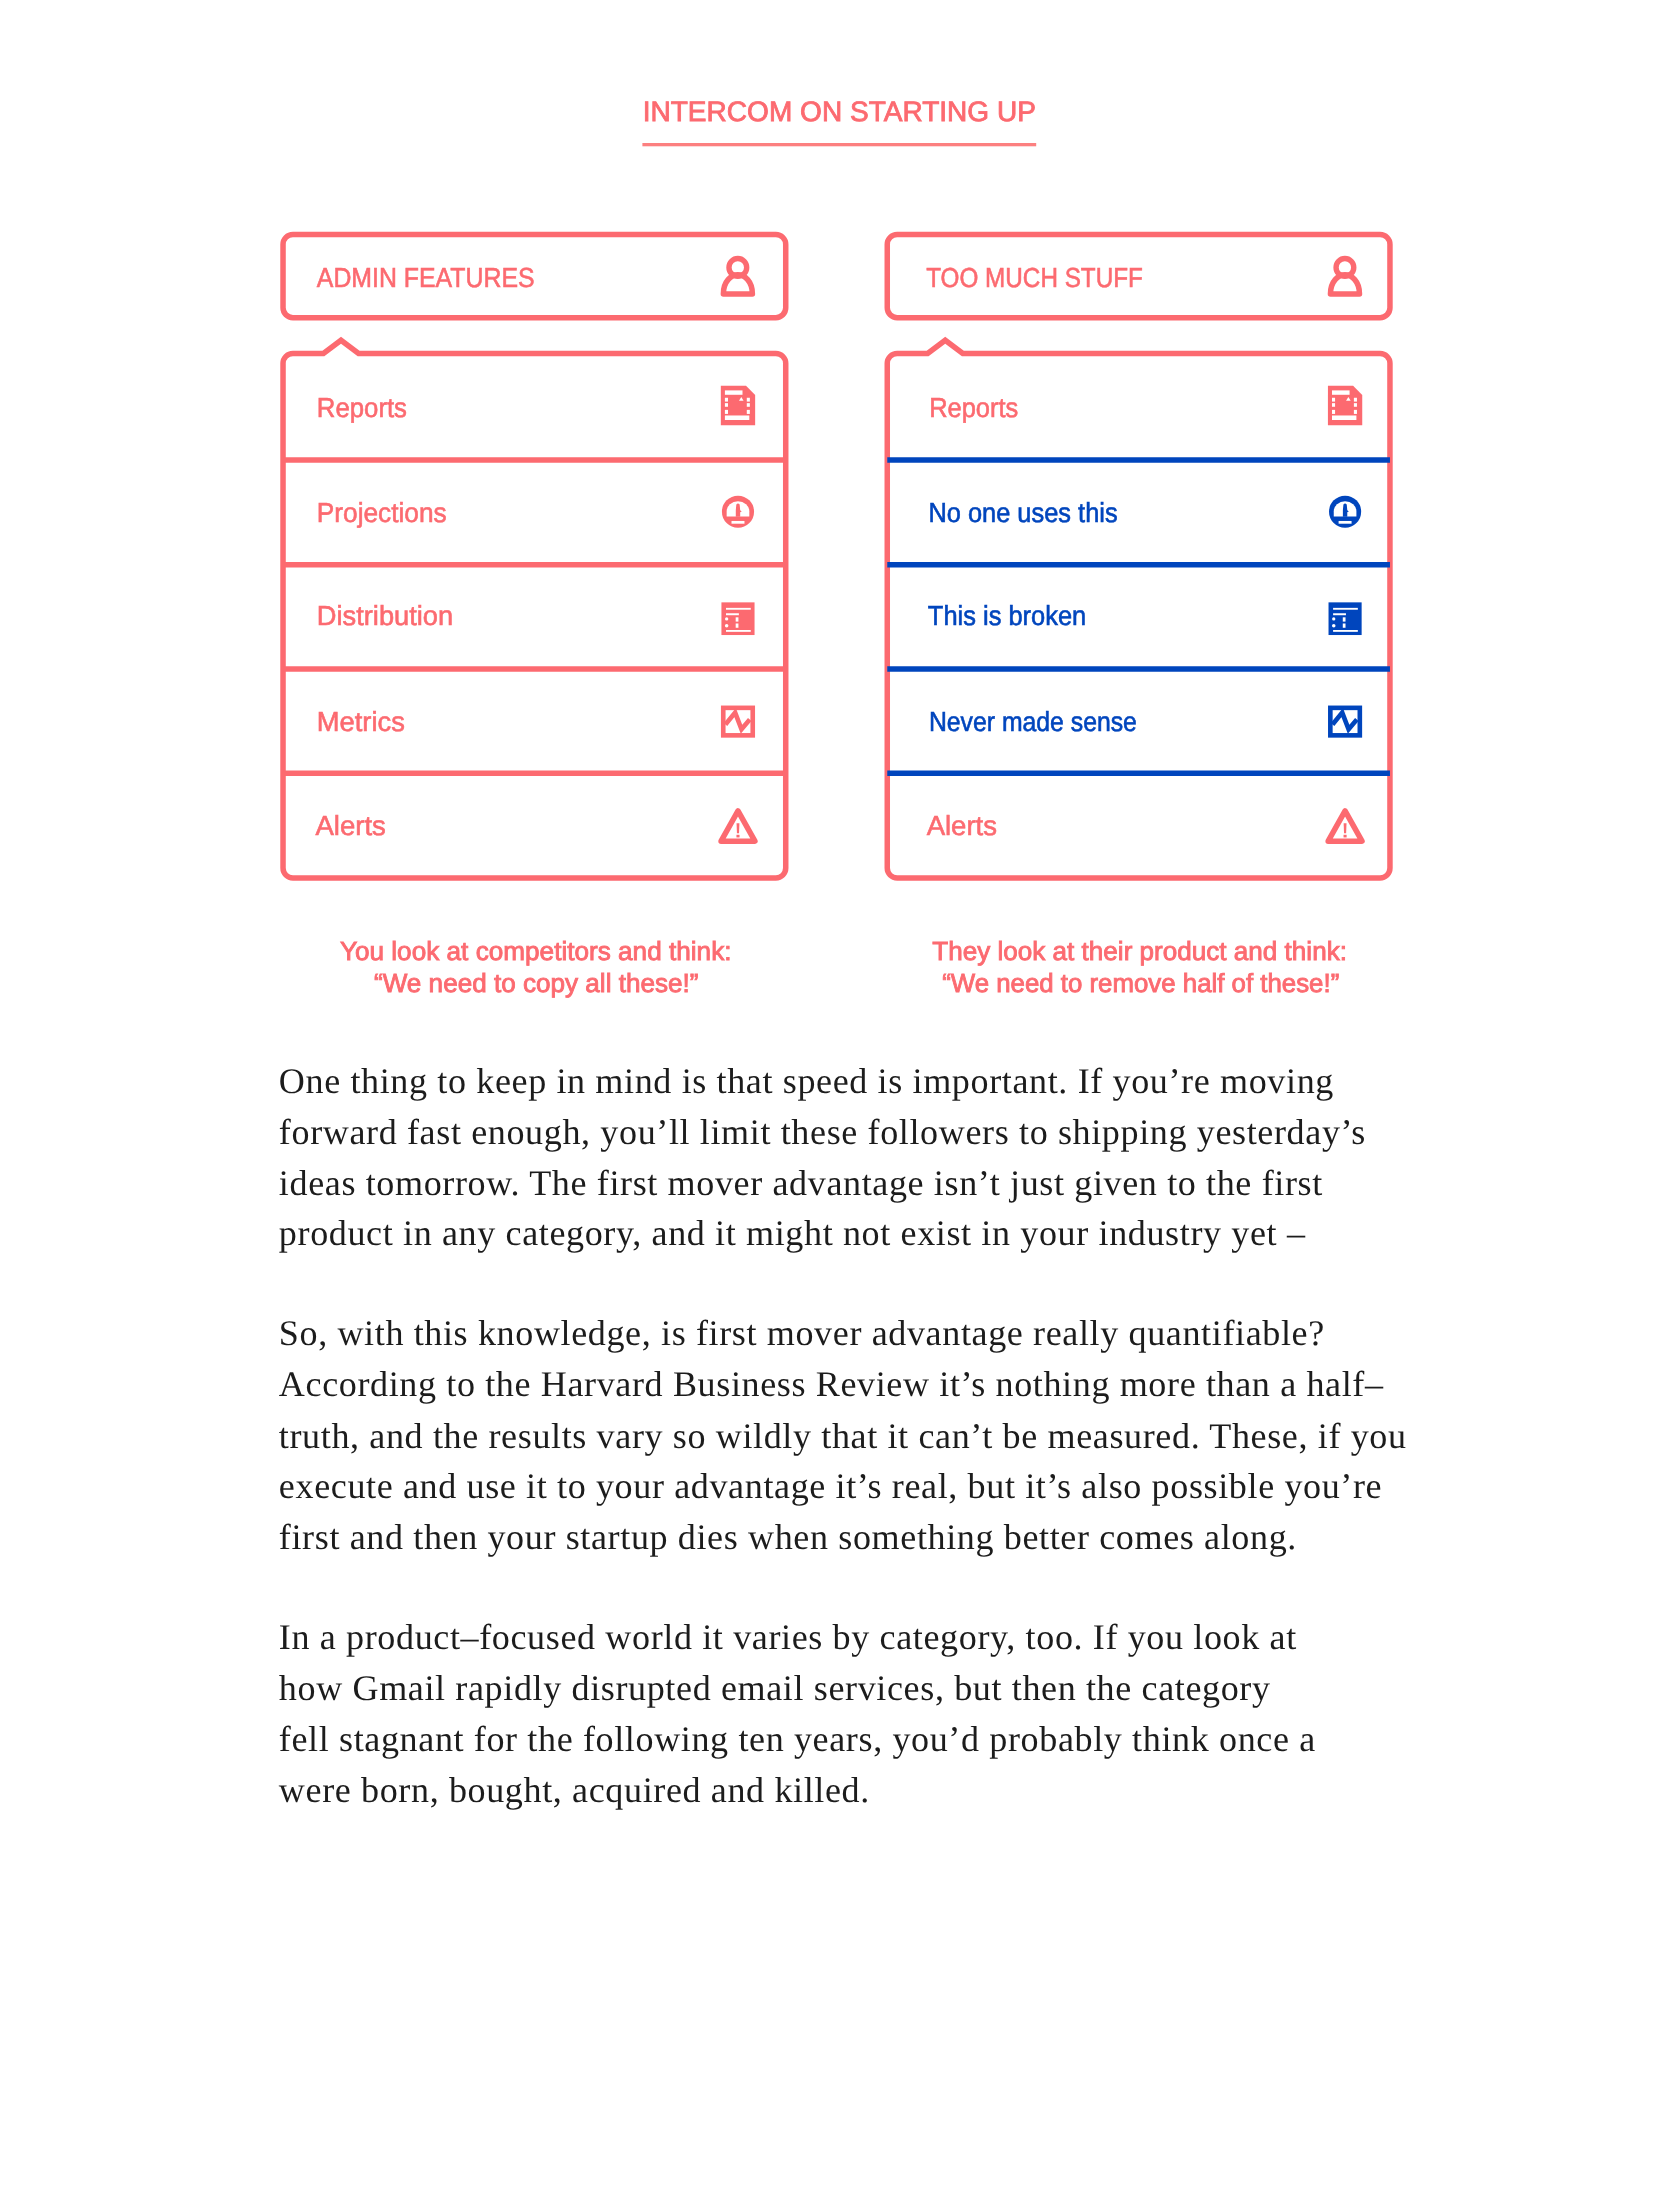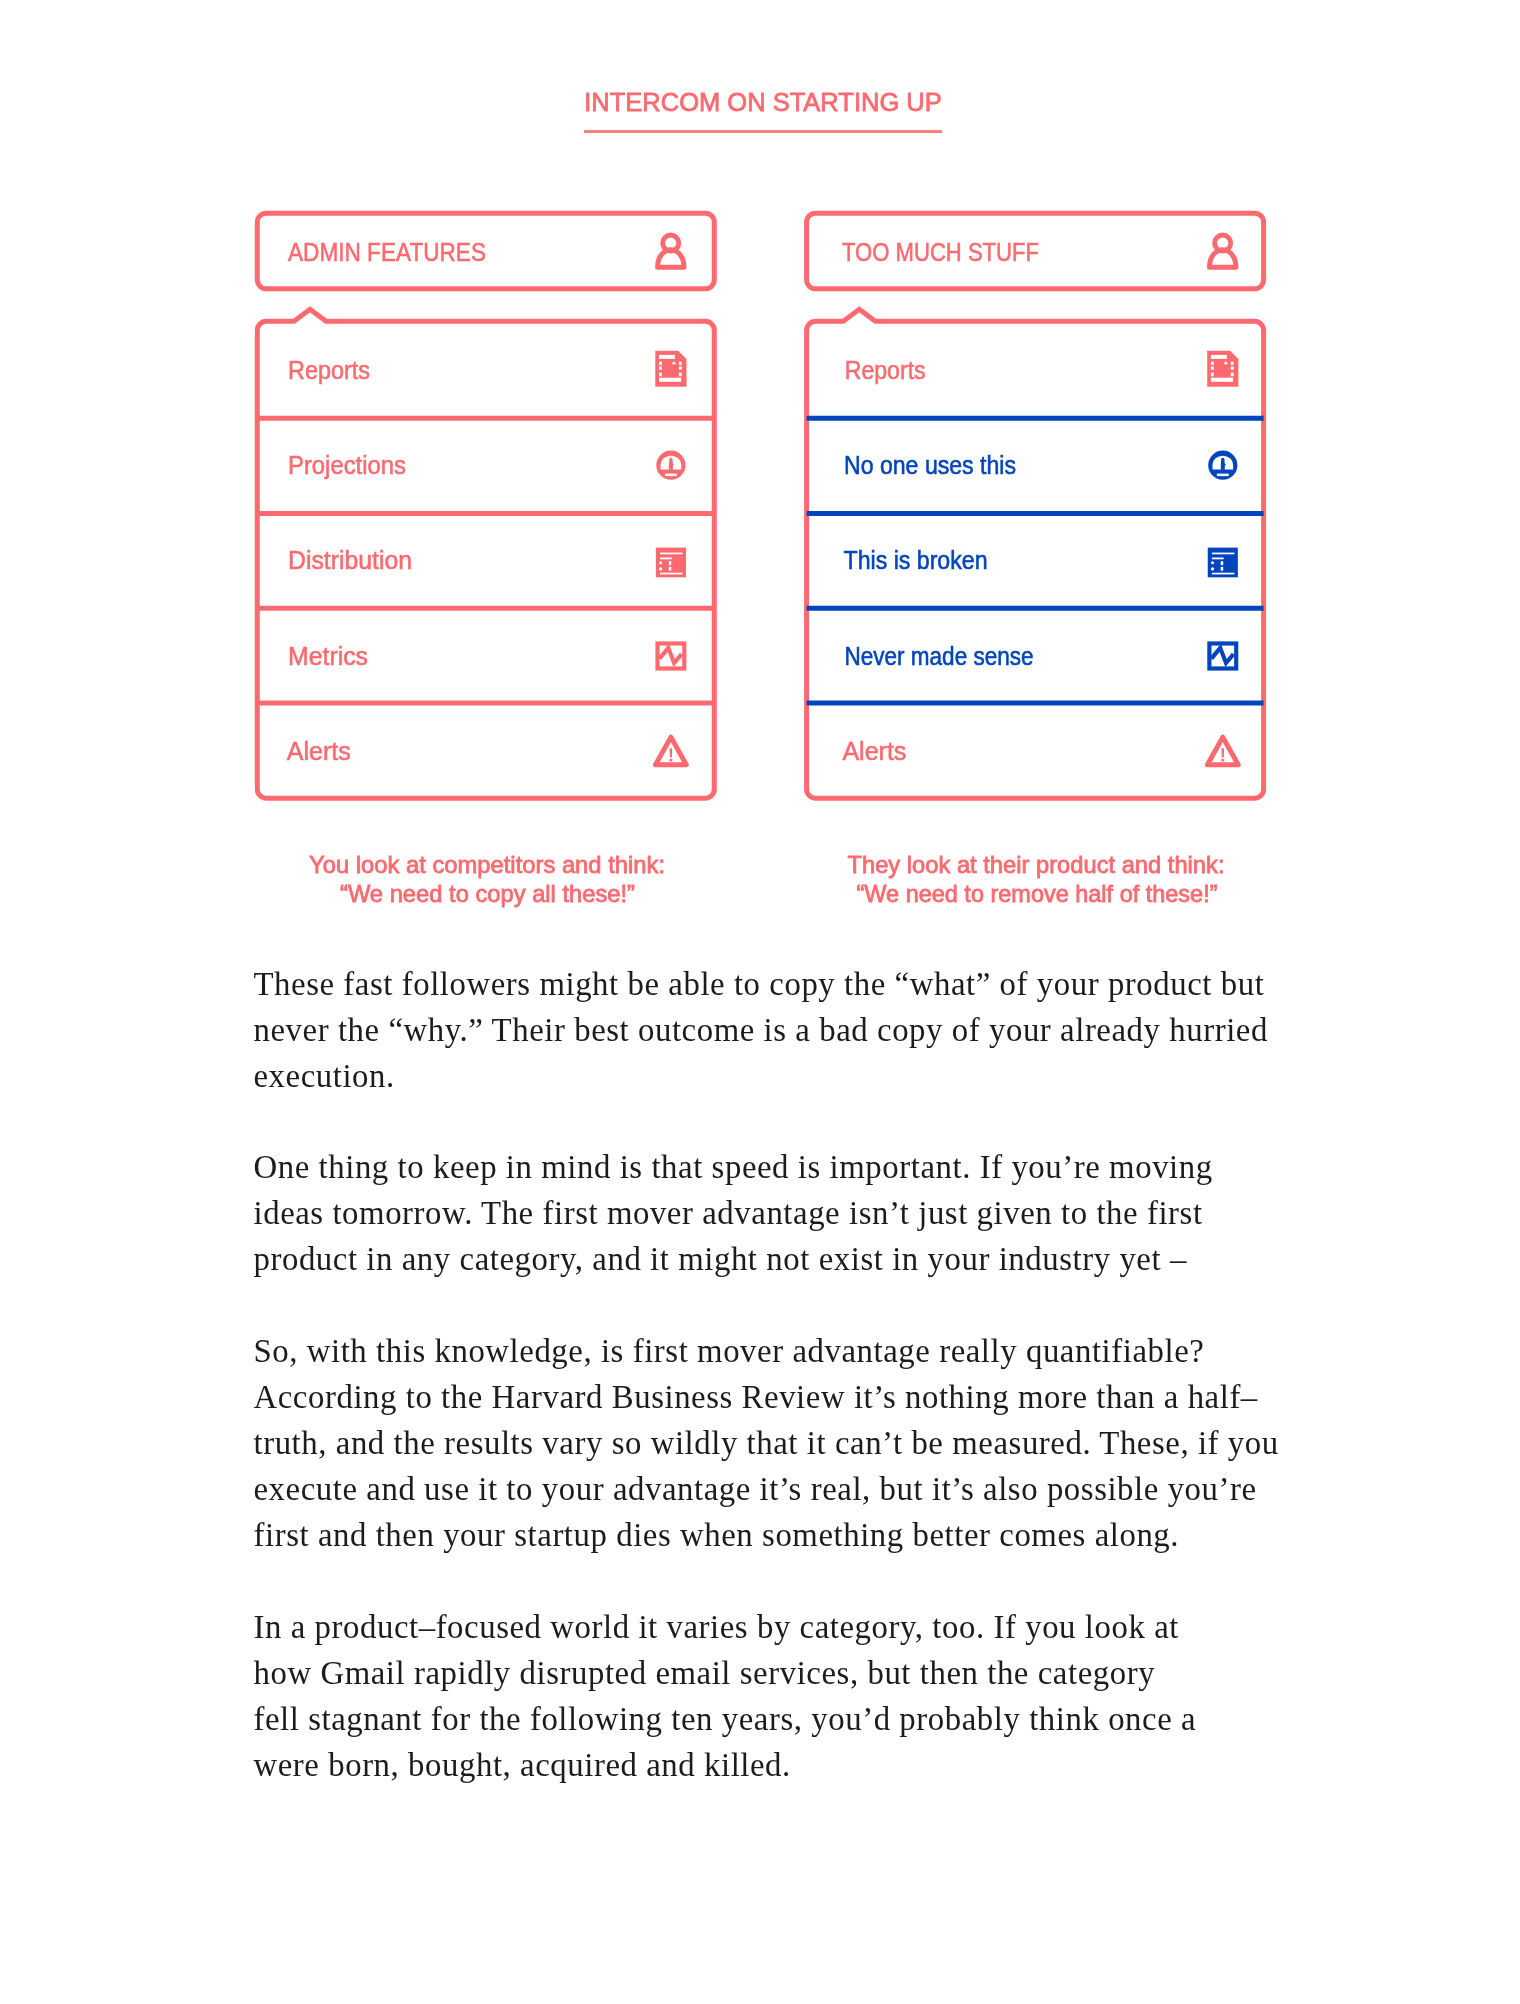--- a/index.html
+++ b/index.html
@@ -153,26 +153,22 @@
         <g>
           <text class="caption fi-coral" x="847.5" y="872.8" textLength="377" lengthAdjust="spacingAndGlyphs">They look at their product and think:</text>
           <text class="caption fi-coral" x="856.5" y="901.8" textLength="361" lengthAdjust="spacingAndGlyphs">“We need to remove half of these!”</text>
         </g>
       </g>
     </svg>
   </div>
 
   <div class="body-text">
     <p class="para">
-      <span class="tline">These fast followers might be able to copy the “what” of your product but</span>
-      <span class="tline">never the “why.” Their best outcome is a bad copy of your already hurried</span>
-      <span class="tline">execution.</span>
-    </p>
-    <p class="para">
       <span class="tline">One thing to keep in mind is that speed is important. If you’re moving</span>
+      <span class="tline">forward fast enough, you’ll limit these followers to shipping yesterday’s</span>
       <span class="tline">ideas tomorrow. The first mover advantage isn’t just given to the first</span>
       <span class="tline">product in any category, and it might not exist in your industry yet –</span>
     </p>
     <p class="para">
       <span class="tline">So, with this knowledge, is first mover advantage really quantifiable?</span>
       <span class="tline">According to the Harvard Business Review it’s nothing more than a half–</span>
       <span class="tline">truth, and the results vary so wildly that it can’t be measured. These, if you</span>
       <span class="tline">execute and use it to your advantage it’s real, but it’s also possible you’re</span>
       <span class="tline">first and then your startup dies when something better comes along.</span>
     </p>

